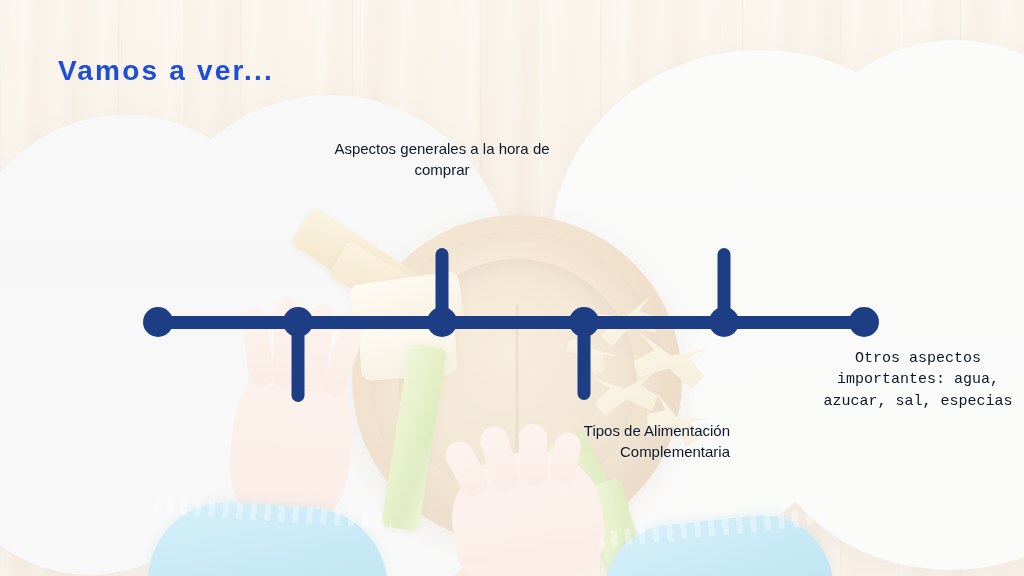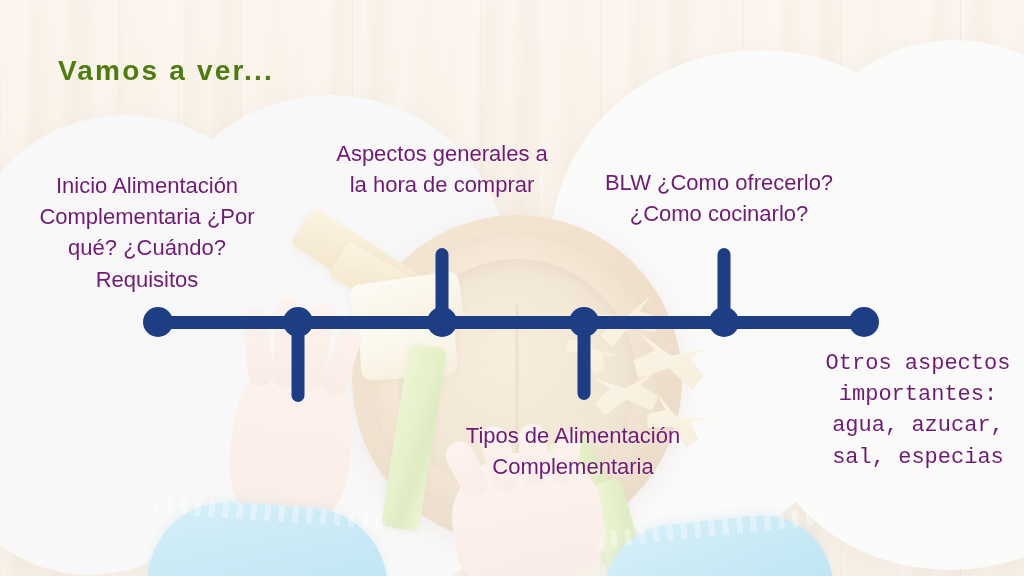--- a/index.html
+++ b/index.html
@@ -138,46 +138,46 @@
   
   .wash{position:absolute;inset:0;background:rgba(255,255,255,.58);}
   .wash2{position:absolute;inset:0;background:linear-gradient(180deg,rgba(255,255,255,.22),rgba(255,255,255,.05) 45%,rgba(255,255,255,.18));}
 
   
   .fg{position:absolute;inset:0;}
 
   .title{
     position:absolute;left:58px;top:55px;
     font-size:28px;font-weight:bold;letter-spacing:2.2px;
-    color:#4d7c0f;white-space:nowrap;
+    color:#1d4ed8;white-space:nowrap;
   }
 
   .axis{
     position:absolute;left:158px;top:316px;width:706px;height:13px;
     background:#1d3e85;border-radius:7px;
   }
   .node{
     position:absolute;width:30px;height:30px;border-radius:50%;
     background:#1d3e85;transform:translate(-50%,-50%);top:322px;
   }
   .stem{
     position:absolute;width:13px;background:#1d3e85;border-radius:7px;
     transform:translateX(-50%);
   }
 
   .lbl{
-    position:absolute;color:#701a75;text-align:center;
-    font-size:22px;line-height:1.42;
+    position:absolute;color:#0f172a;text-align:center;
+    font-size:15px;line-height:1.42;
     text-shadow:0 1px 3px rgba(255,255,255,.55);
   }
 
   #lbl0{left:22px; top:170px; width:250px;}
   #lbl1{left:186px;top:420px; width:250px;}
   #lbl2{left:326px;top:138px; width:232px;}
-  #lbl3{left:448px;top:420px; width:250px;}
+  #lbl3{left:480px;top:420px; width:250px;text-align:right;}
   #lbl4{left:578px;top:167px; width:282px;}
   #lbl5{left:822px;top:348px; width:192px;font-family:Liberation Mono, monospace;}
 </style>
 </head>
 <body>
 
 <div id="slide">
 
   <div class="photo">
     <div class="wood"></div>
@@ -255,20 +255,18 @@
     <div class="stem" style="left:584px;top:322px;height:78px;"></div>
     <div class="stem" style="left:724px;top:248px;height:74px;"></div>
 
     <div class="node" style="left:158px;"></div>
     <div class="node" style="left:298px;"></div>
     <div class="node" style="left:442px;"></div>
     <div class="node" style="left:584px;"></div>
     <div class="node" style="left:724px;"></div>
     <div class="node" style="left:864px;"></div>
 
-    <div class="lbl" id="lbl0">Inicio Alimentación Complementaria ¿Por qué? ¿Cuándo? Requisitos</div>
     <div class="lbl" id="lbl2">Aspectos generales a la hora de comprar</div>
     <div class="lbl" id="lbl3">Tipos de Alimentación Complementaria</div>
-    <div class="lbl" id="lbl4">BLW ¿Como ofrecerlo? ¿Como cocinarlo?</div>
     <div class="lbl" id="lbl5">Otros aspectos importantes: agua, azucar, sal, especias</div>
 
   </div>
 </div>
 
 </body></html>

